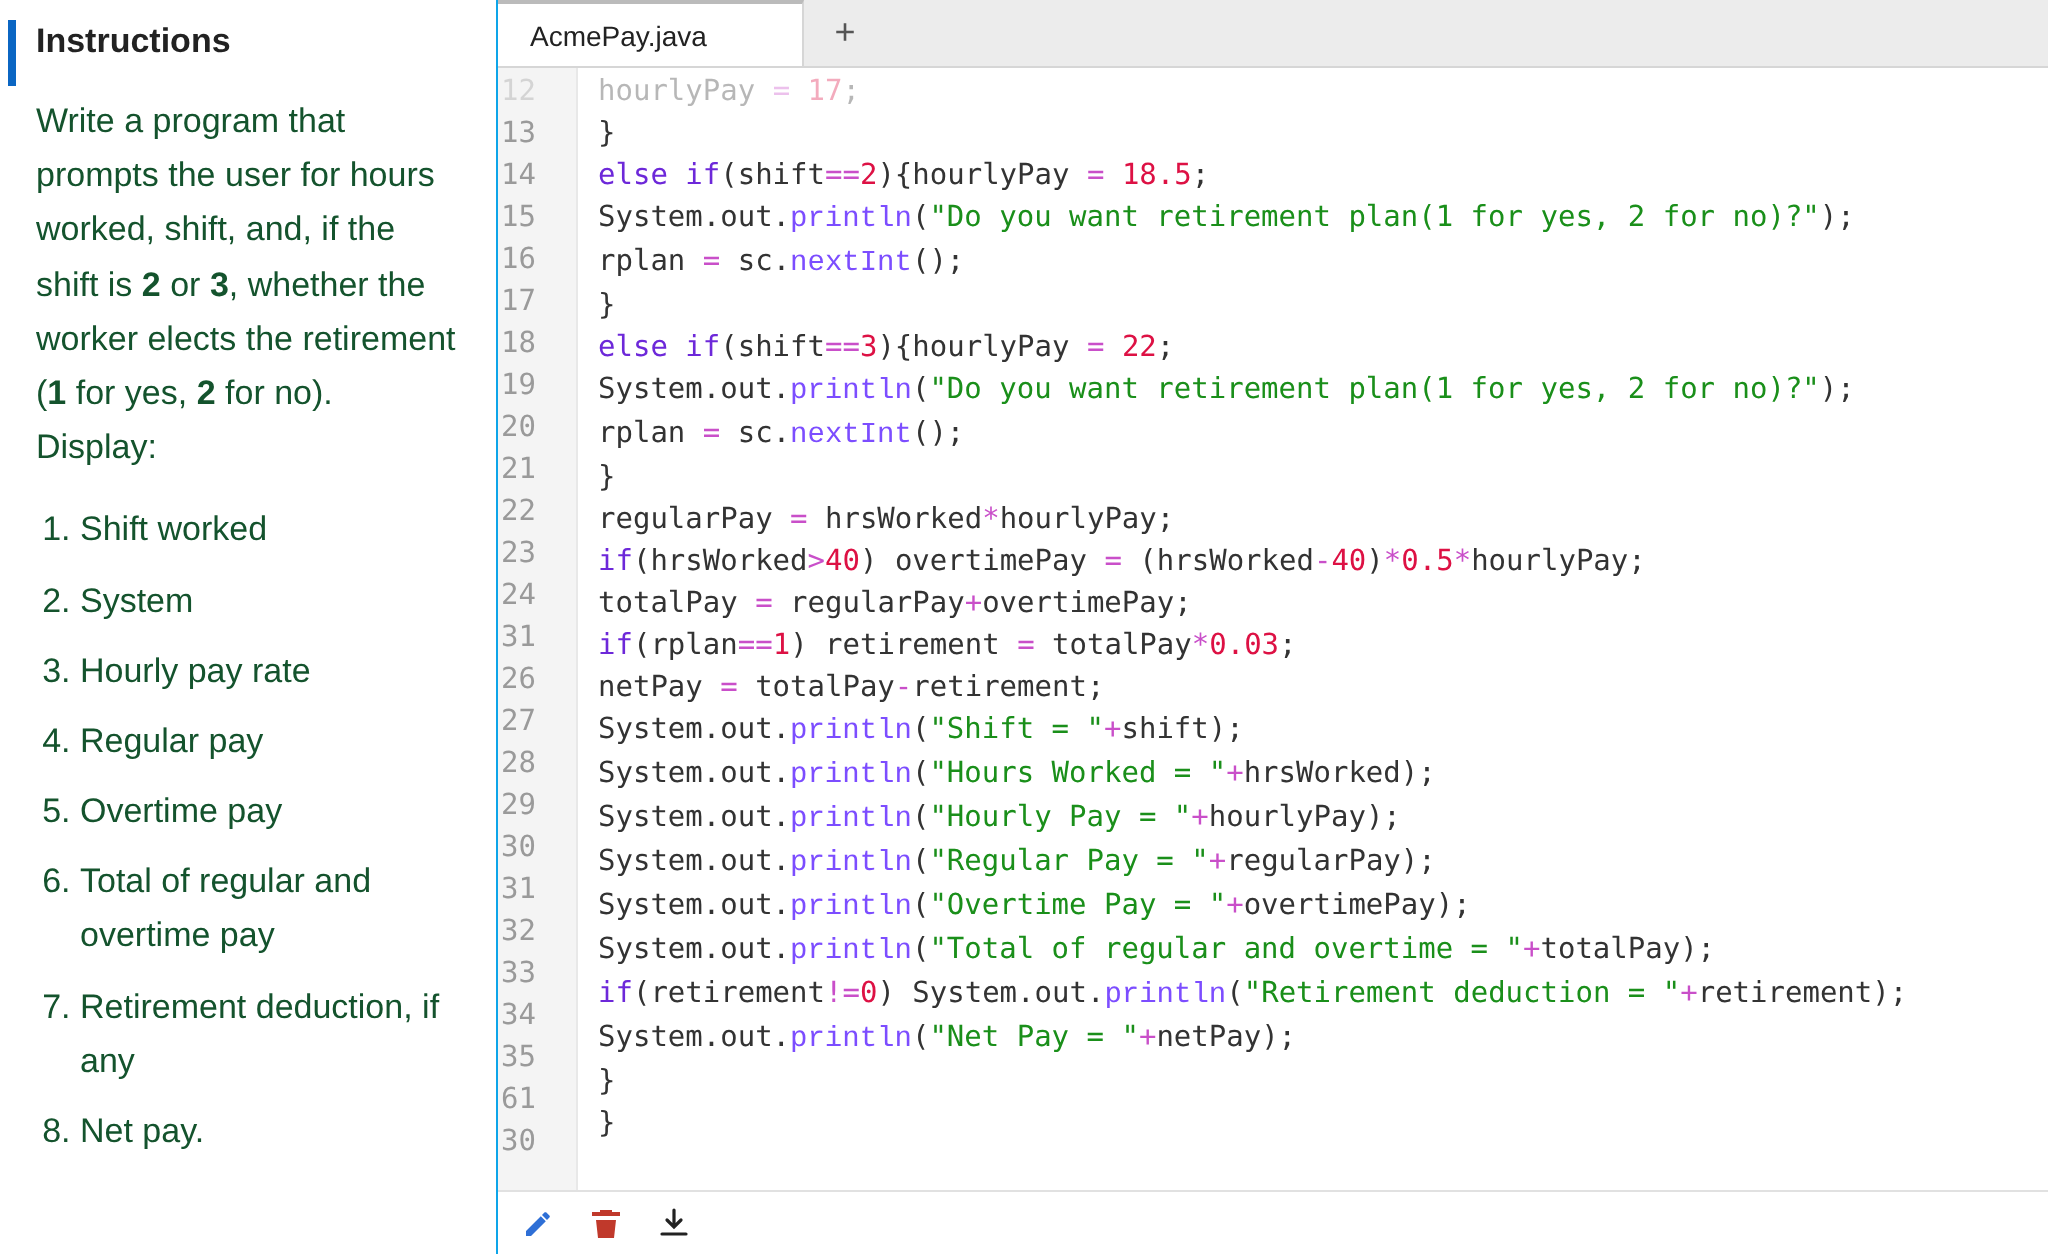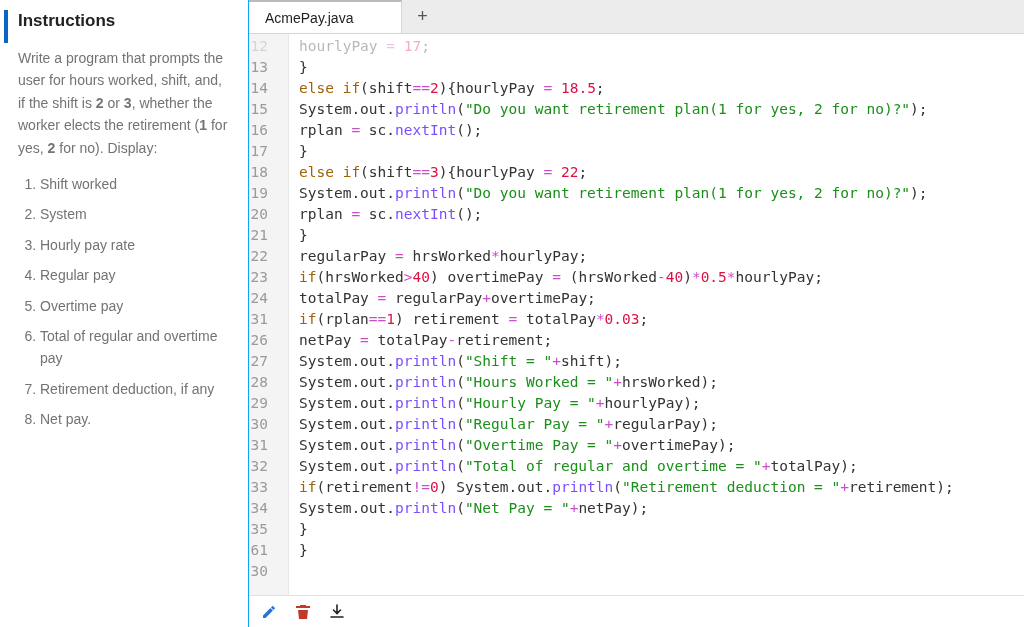--- a/index.html
+++ b/index.html
@@ -7,21 +7,21 @@
   .root { display: flex; width: 100%; height: 100%; }
   .left {
     width: 248px; flex: 0 0 248px;
     padding: 10px 18px 10px 18px;
     overflow: hidden;
   }
   .instructions-heading {
     font-size: 17px; font-weight: 700; padding: 2px 0 14px 10px; border-left: 4px solid #0b66c3;
     margin-left: -14px; margin-bottom: 4px; line-height:1;
   }
-  .instr-body { font-size: 14px; line-height: 1.6; color: #737373; }
+  .instr-body { font-size: 17px; line-height: 1.6; color: #14532d; }
   .instr-body ol { margin: 14px 0 0 22px; }
   .instr-body li { margin: 8px 0; }
   .right { flex: 1; display: flex; flex-direction: column; border-left: 1px solid #0ea5e9; }
   .tabbar {
     height: 34px; display: flex; align-items: stretch; background: #ececec;
     border-bottom: 1px solid #d6d6d6;
   }
   .tab {
     display: flex; align-items: center; padding: 0 48px 0 16px; font-size: 14px;
     border-right: 1px solid #d6d6d6; position: relative; user-select: none;
@@ -29,25 +29,25 @@
   .tab.active { background: #fff; border-top: 2px solid #bbb; }
   .tab-add { width: 40px; display: flex; align-items:center; justify-content:center; font-size:18px; color:#555; }
   .editor-wrap { flex:1; display:flex; overflow:hidden; font-family: "Menlo","Consolas","DejaVu Sans Mono",monospace; font-size: 14.5px; }
   .gutter {
     width: 40px; flex: 0 0 40px; background: #f4f4f4; color: #9a9a9a; text-align: right;
     padding: 2px 20px 2px 0; line-height: 21px; user-select:none; border-right:1px solid #e8e8e8;
   }
   .code {
     flex:1; padding: 2px 10px; line-height: 21px; white-space: pre; color:#333; overflow:hidden;
   }
-  .tk-kw   { color: #a16207; }          
+  .tk-kw   { color: #6d28d9; }          
   .tk-num  { color: #d14; }             
   .tk-str  { color: #1a8f1a; }          
   .tk-op   { color: #c94fc9; }          
-  .tk-call { color: #7c4dff; }          
+  .tk-call { color: #7c4dff; font-family: Liberation Mono, monospace; }          
   .tk-id   { color: #333; }
   .faded   { opacity: .35; }
   .toolbar { height: 32px; border-top:1px solid #e1e1e1; display:flex; align-items:center; gap:18px; padding:0 12px; }
   .tool-icon { width:16px; height:16px; display:inline-flex; align-items:center; justify-content:center; }
   .pencil svg, .trash svg, .dl svg { width:16px; height:16px; }
 </style>
 </head>
 <body>
 
 <div class="root">

